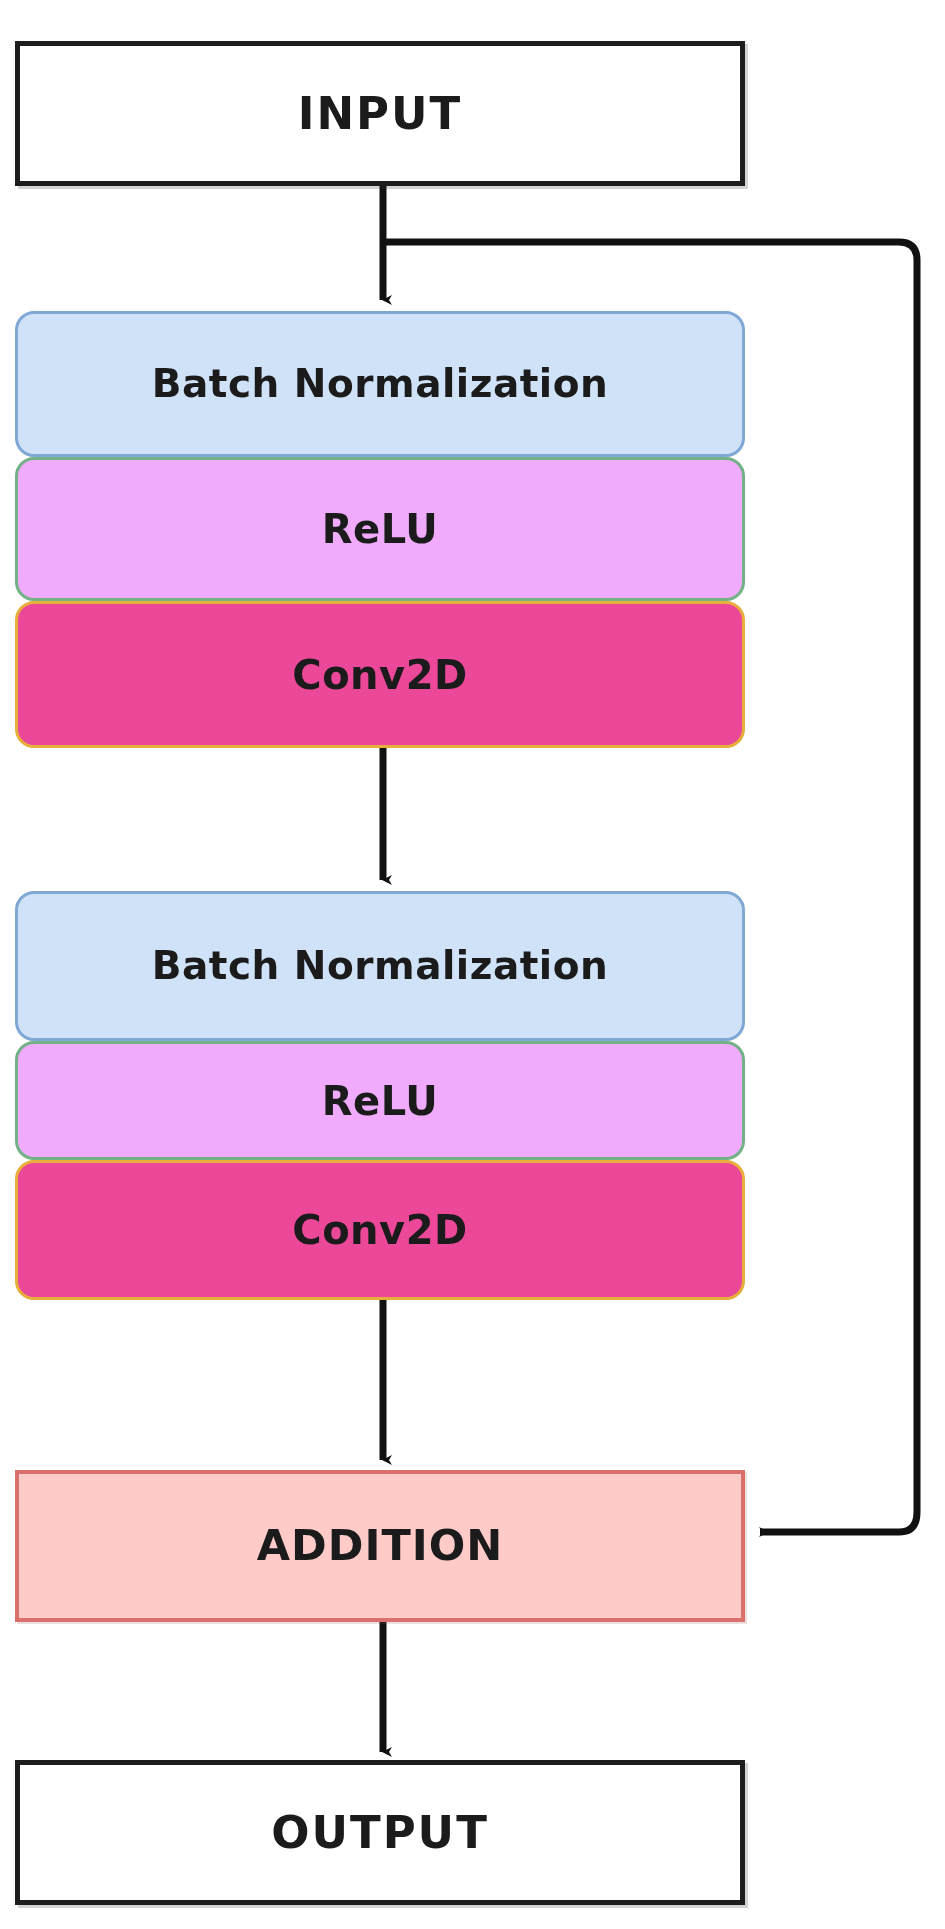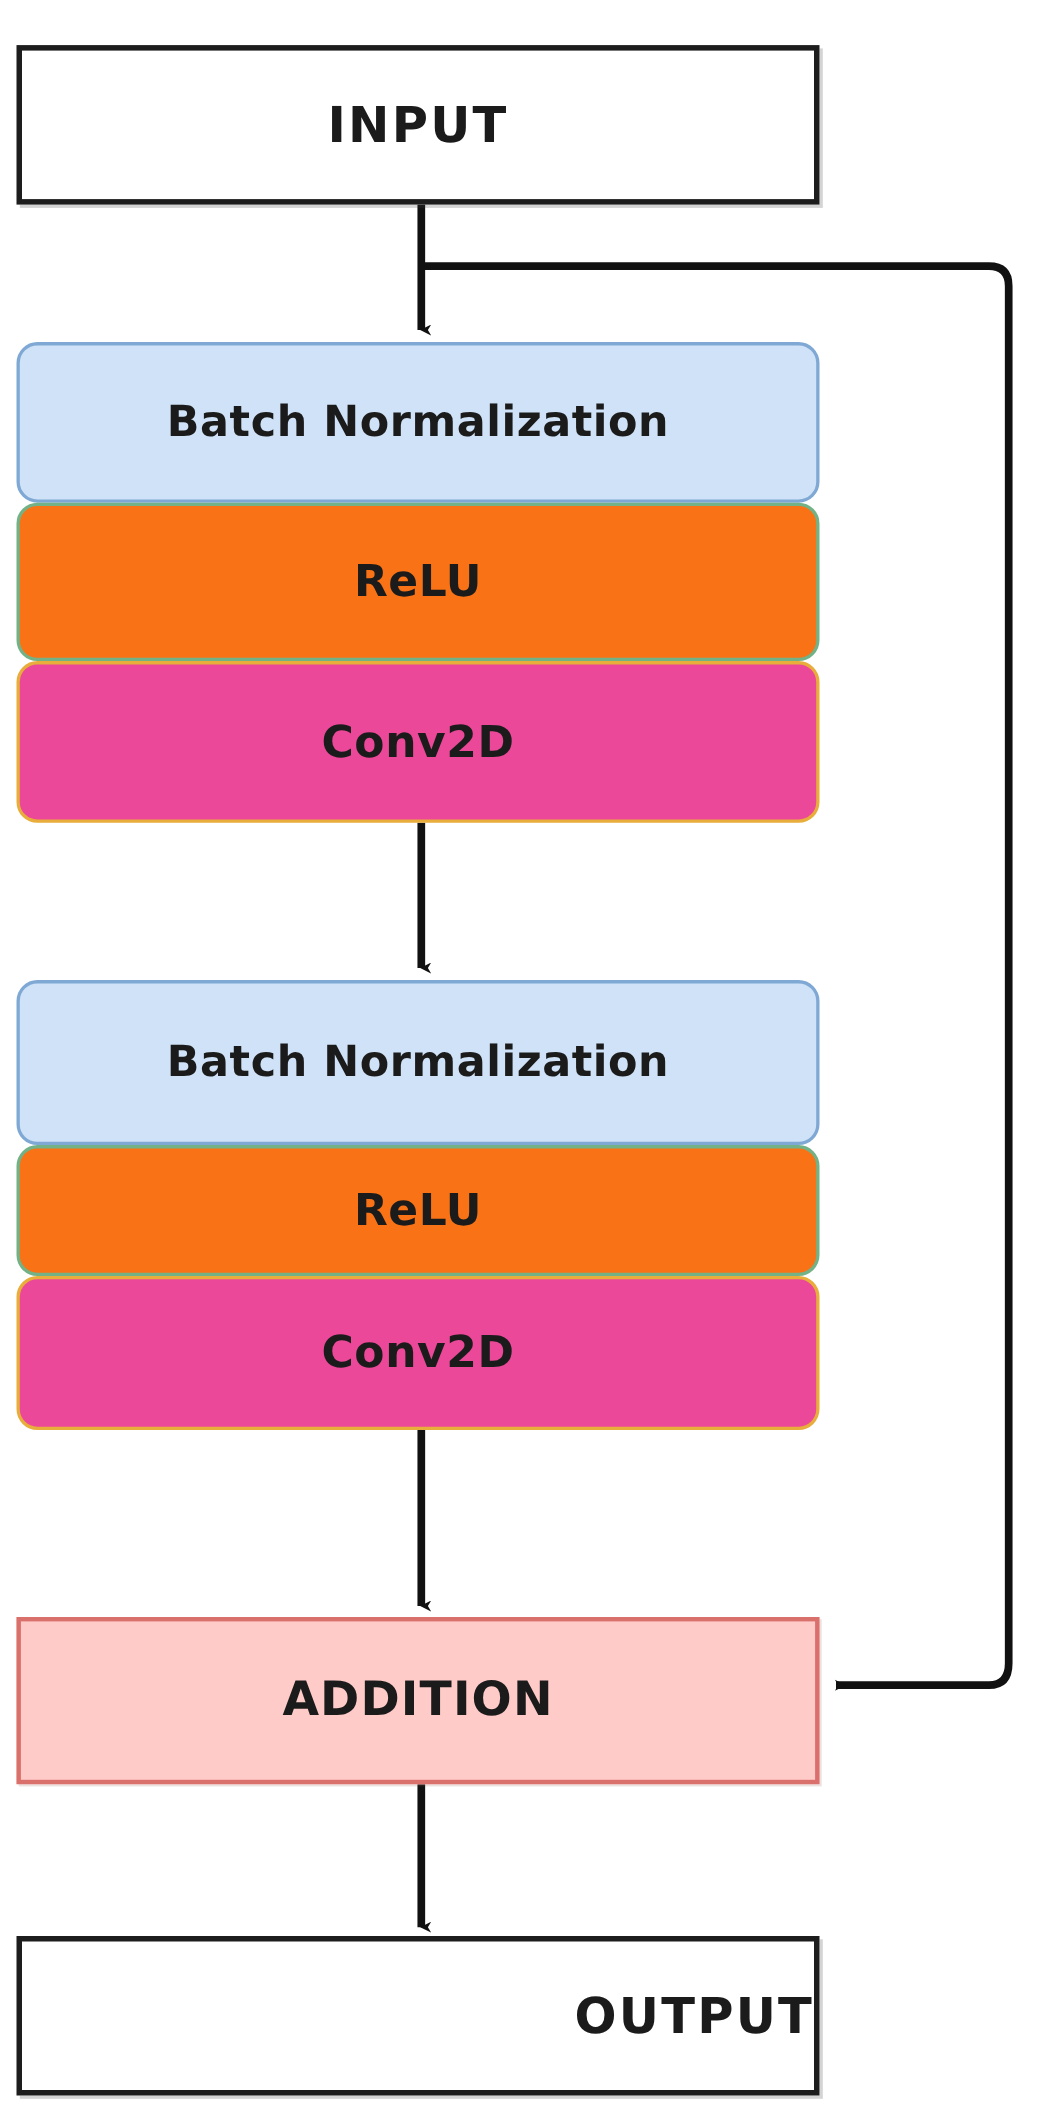--- a/index.html
+++ b/index.html
@@ -57,21 +57,21 @@
     display: flex;
     align-items: center;
     justify-content: center;
     border-radius: 19px;
   }
   .layer-bn {
     background: #cfe2f7;
     border: 3px solid #7fa9d4;
   }
   .layer-relu {
-    background: #f97316;
+    background: #f0abfc;
     border: 3px solid #73b286;
   }
   .layer-conv {
     background: #ec4899;
     border: 3px solid #e8ad3a;
   }
   .layer .node-label {
     font-size: 40px;
   }
   .layer-bn .node-label { font-size: 39px; }
@@ -136,17 +136,17 @@
     </div>
     <div class="layer layer-conv" style="left:0px; top:269px; width:730px; height:140px;">
       <span class="node-label">Conv2D</span>
     </div>
   </div>
 
   <div class="node addition" style="left:15px; top:1470px; width:730px; height:152px;">
     <span class="node-label">ADDITION</span>
   </div>
 
-  <div class="node terminal" style="left:15px; top:1760px; width:730px; height:145px;justify-content:flex-end;">
+  <div class="node terminal" style="left:15px; top:1760px; width:730px; height:145px;">
     <span class="node-label">OUTPUT</span>
   </div>
 
 </div>
 
 </body></html>

